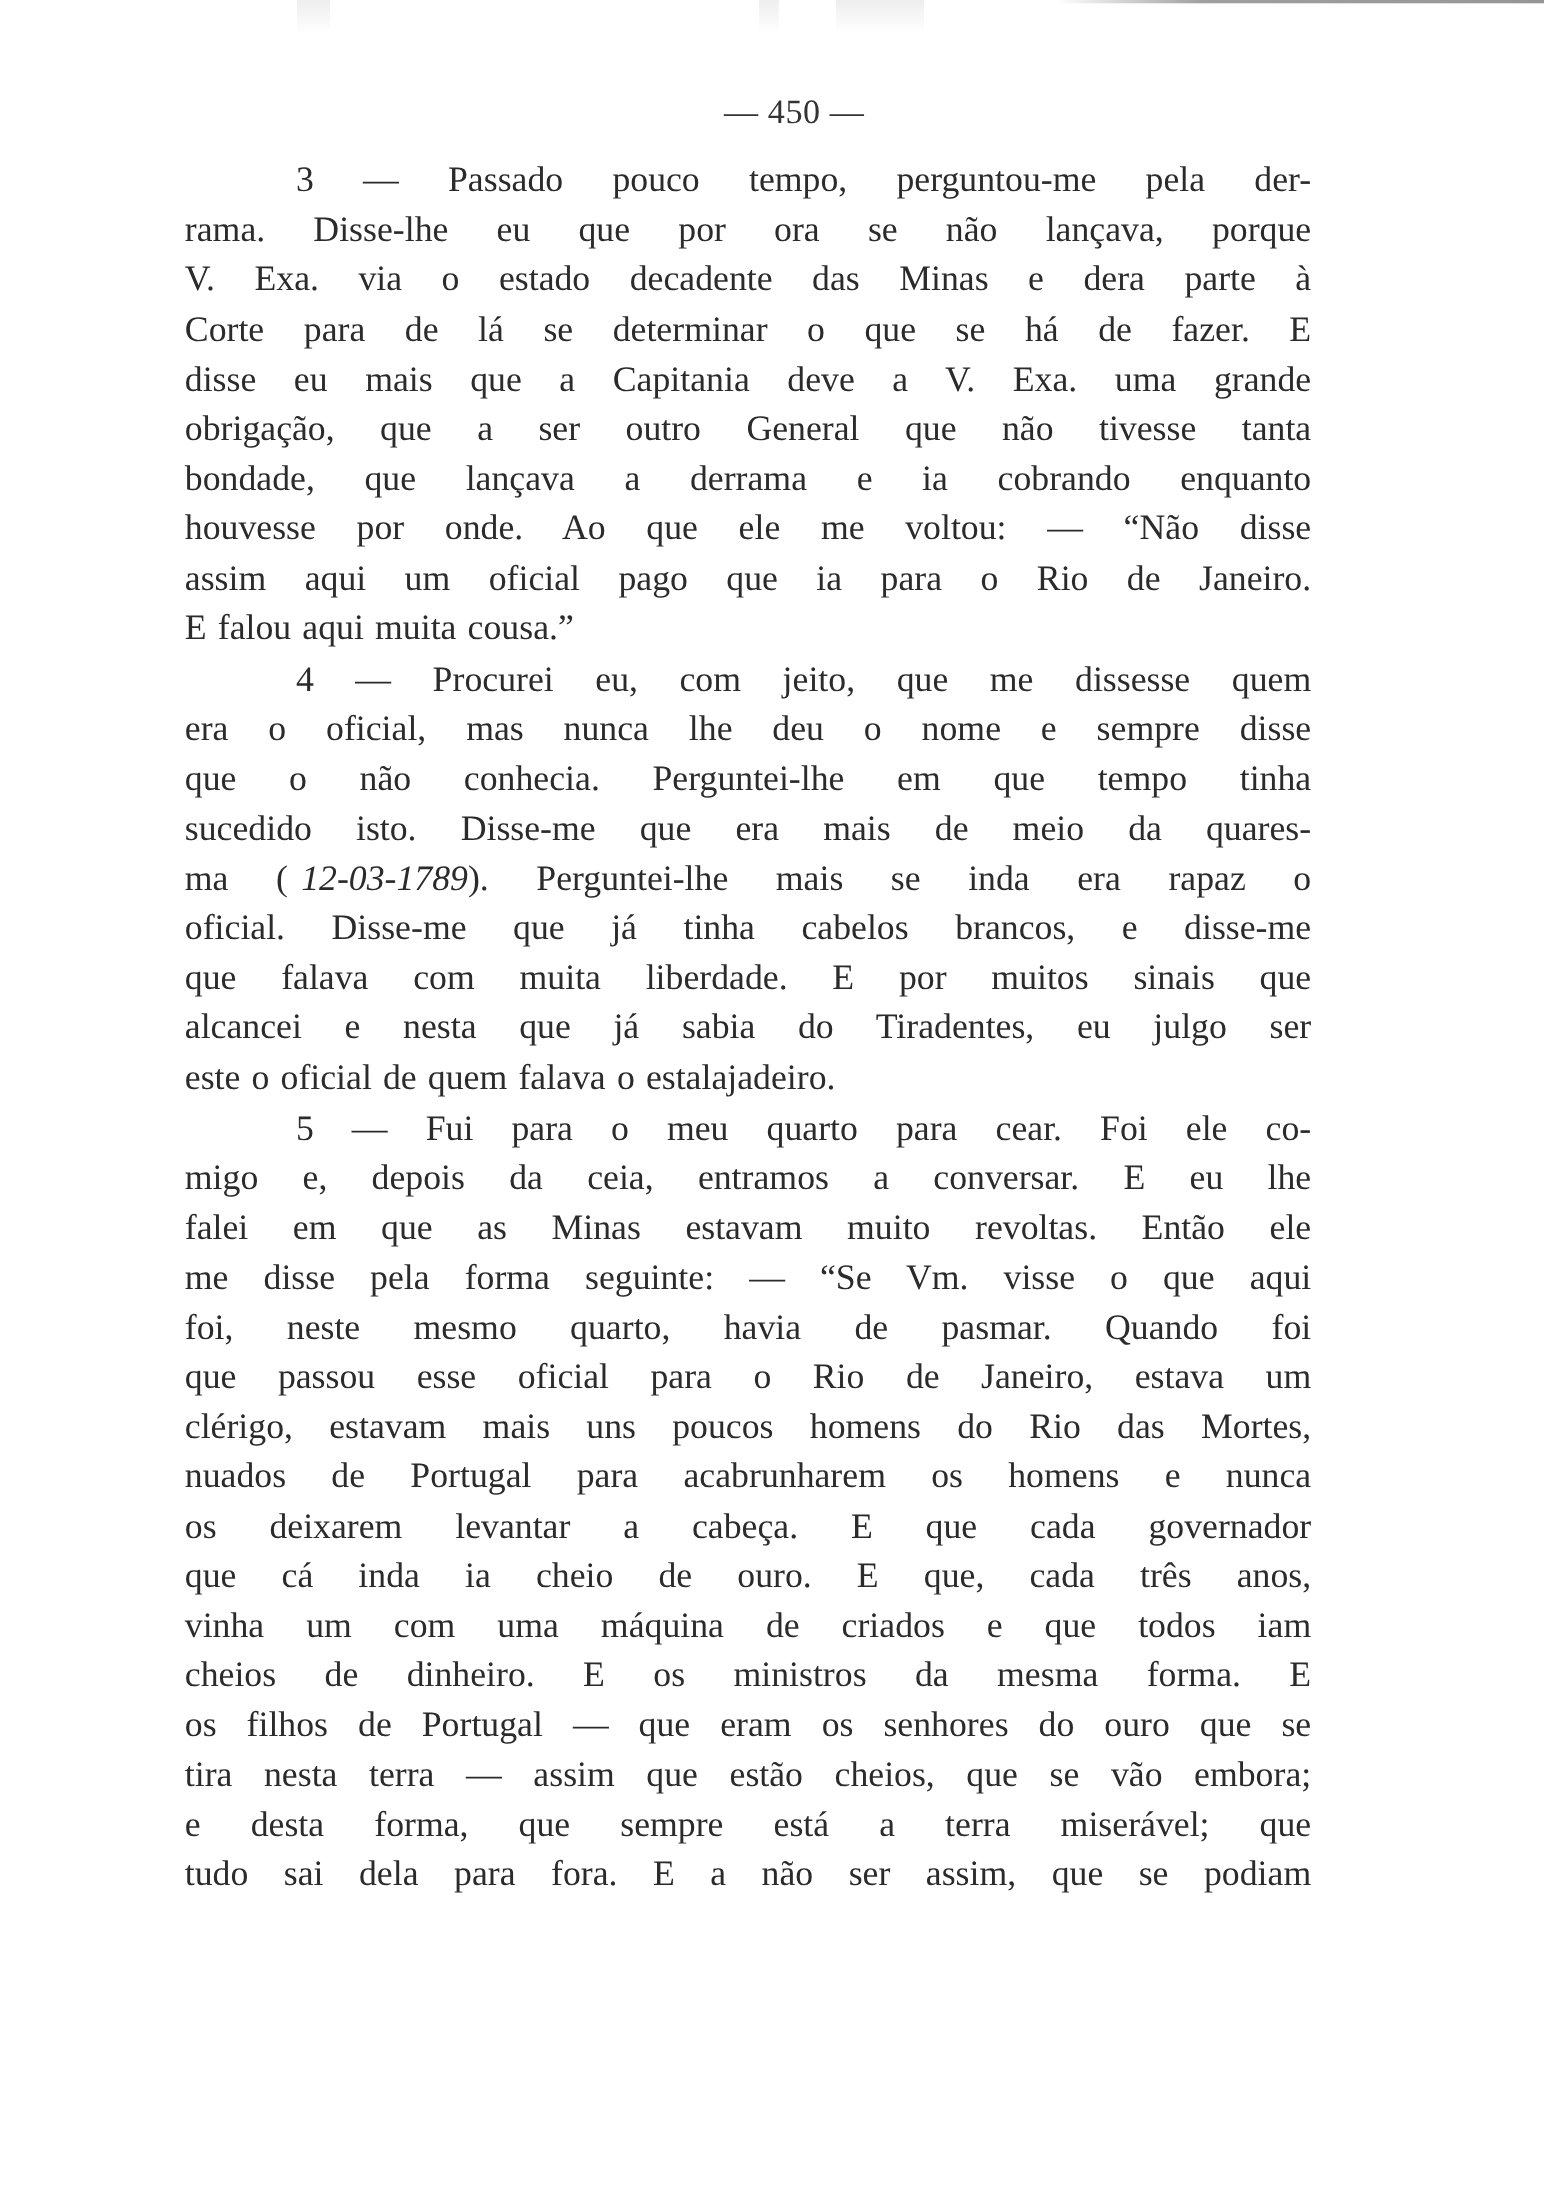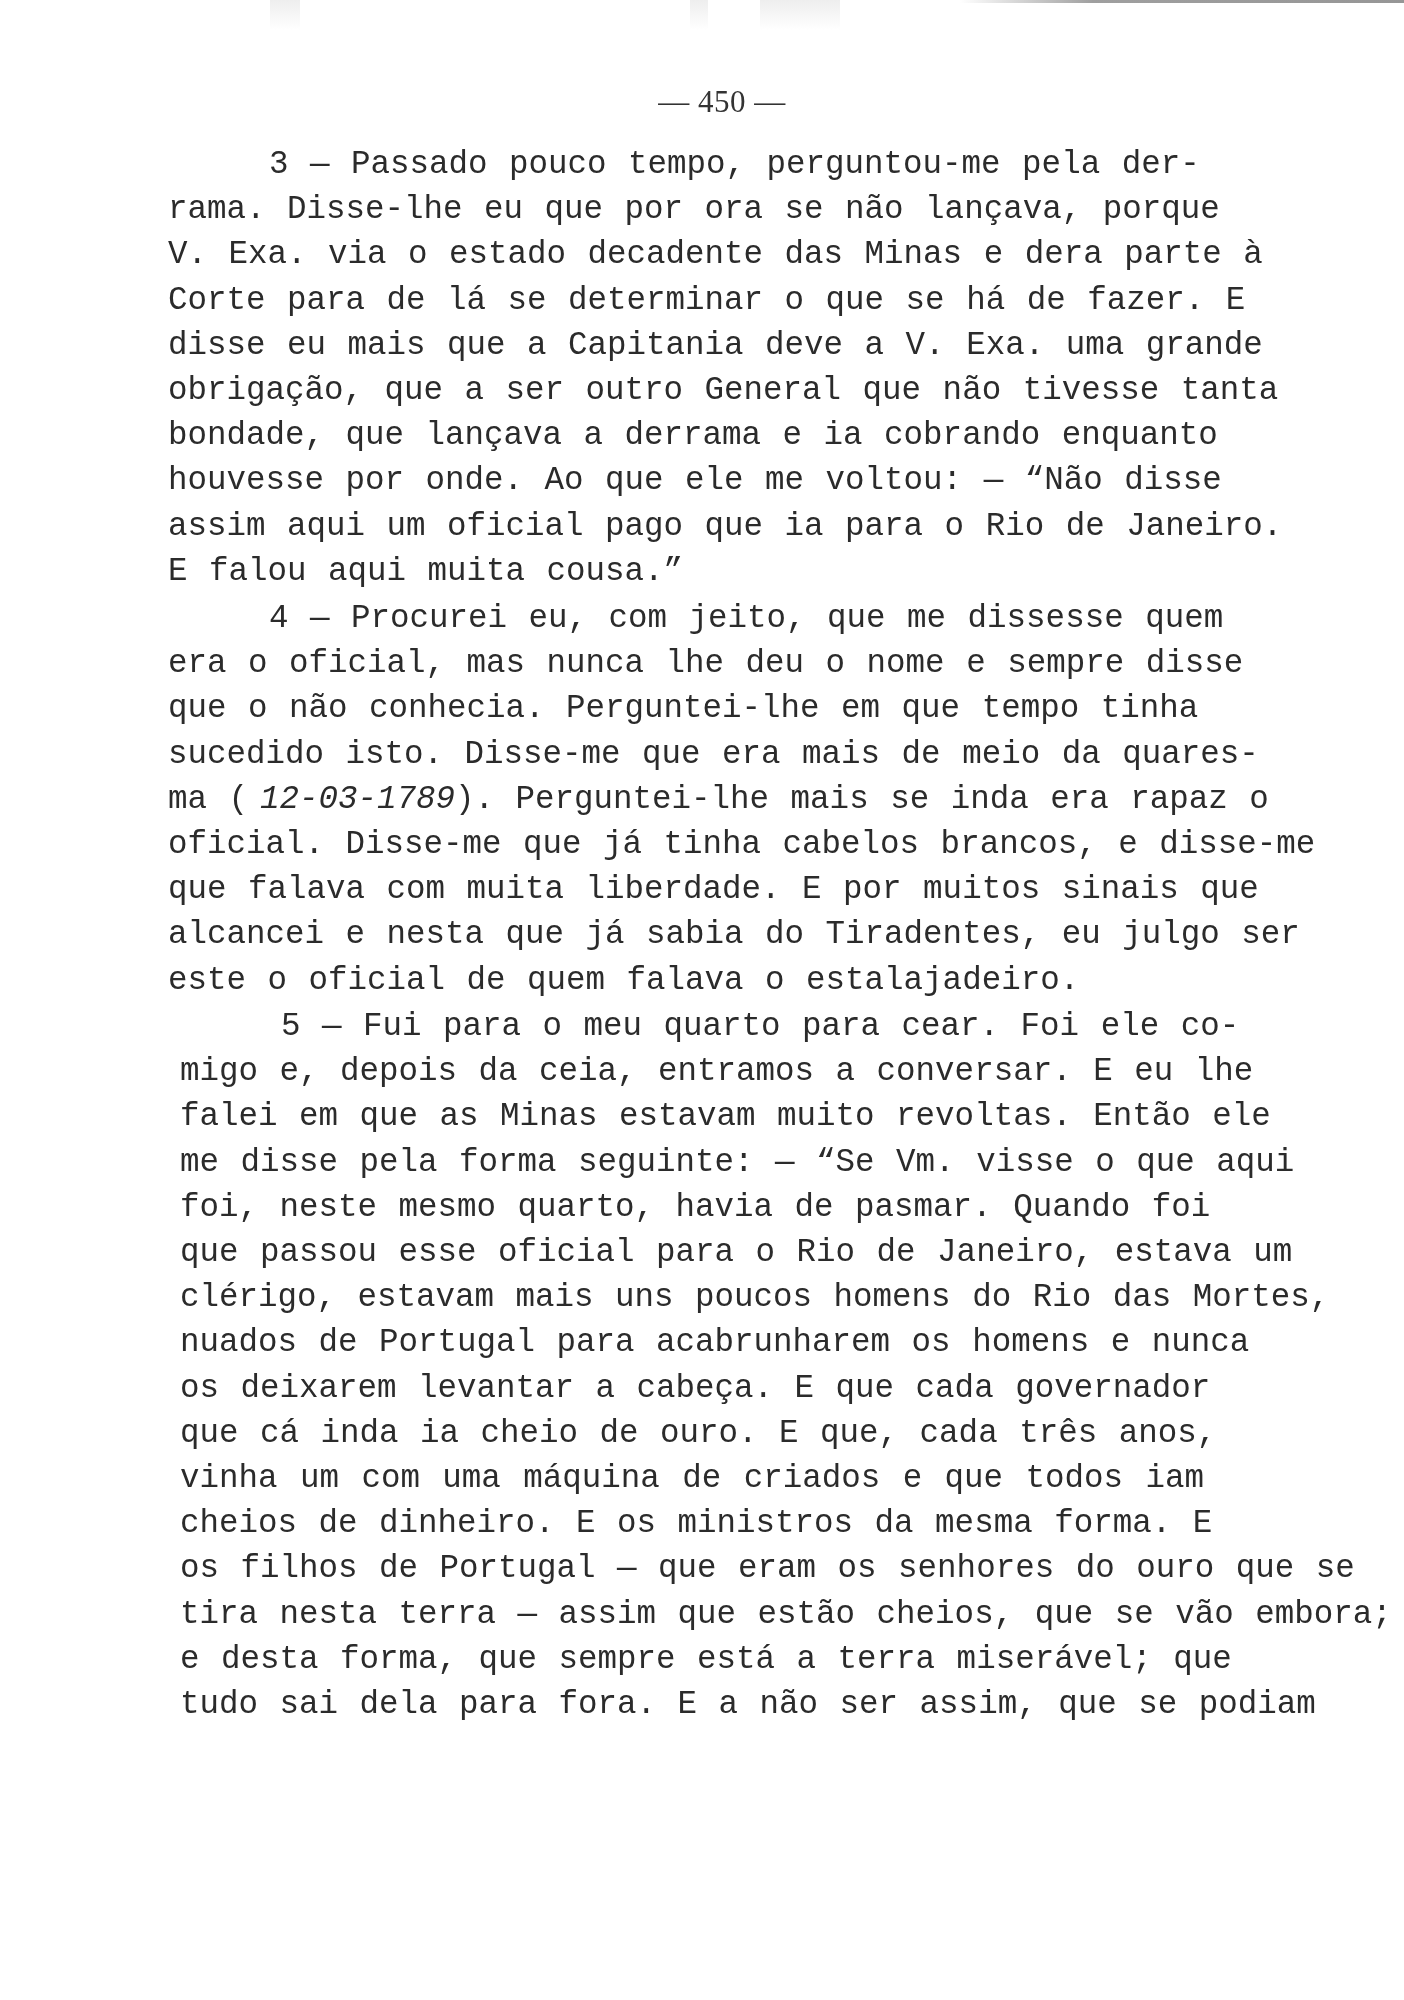--- a/index.html
+++ b/index.html
@@ -60,25 +60,25 @@
       text-align-last: justify;
       white-space: nowrap;
       word-spacing: 2px;
     }
     .para .line.last {
       text-align-last: left;
     }
     .para .line.first {
       padding-left: 101px;
     }
-    .para .line { text-indent: 0; font-family: Liberation Mono, monospace; }
+    .para .line { text-indent: 0; }
     em.date { font-style: italic; margin-left: 12px; }
     #p3 { top: 142px; }
     #p4 { top: 596px; }
-    #p5 { top: 1004px; margin-left: 12px; }
+    #p5 { top: 1004px; }
   </style>
 </head>
 <body>
 
 <div class="scan-edge"></div>
 <div class="scan-smudge" style="left:270px;width:30px;"></div>
 <div class="scan-smudge" style="left:690px;width:18px;"></div>
 <div class="scan-smudge" style="left:760px;width:80px;"></div>
 
 <div class="page-number">— 450 —</div>

